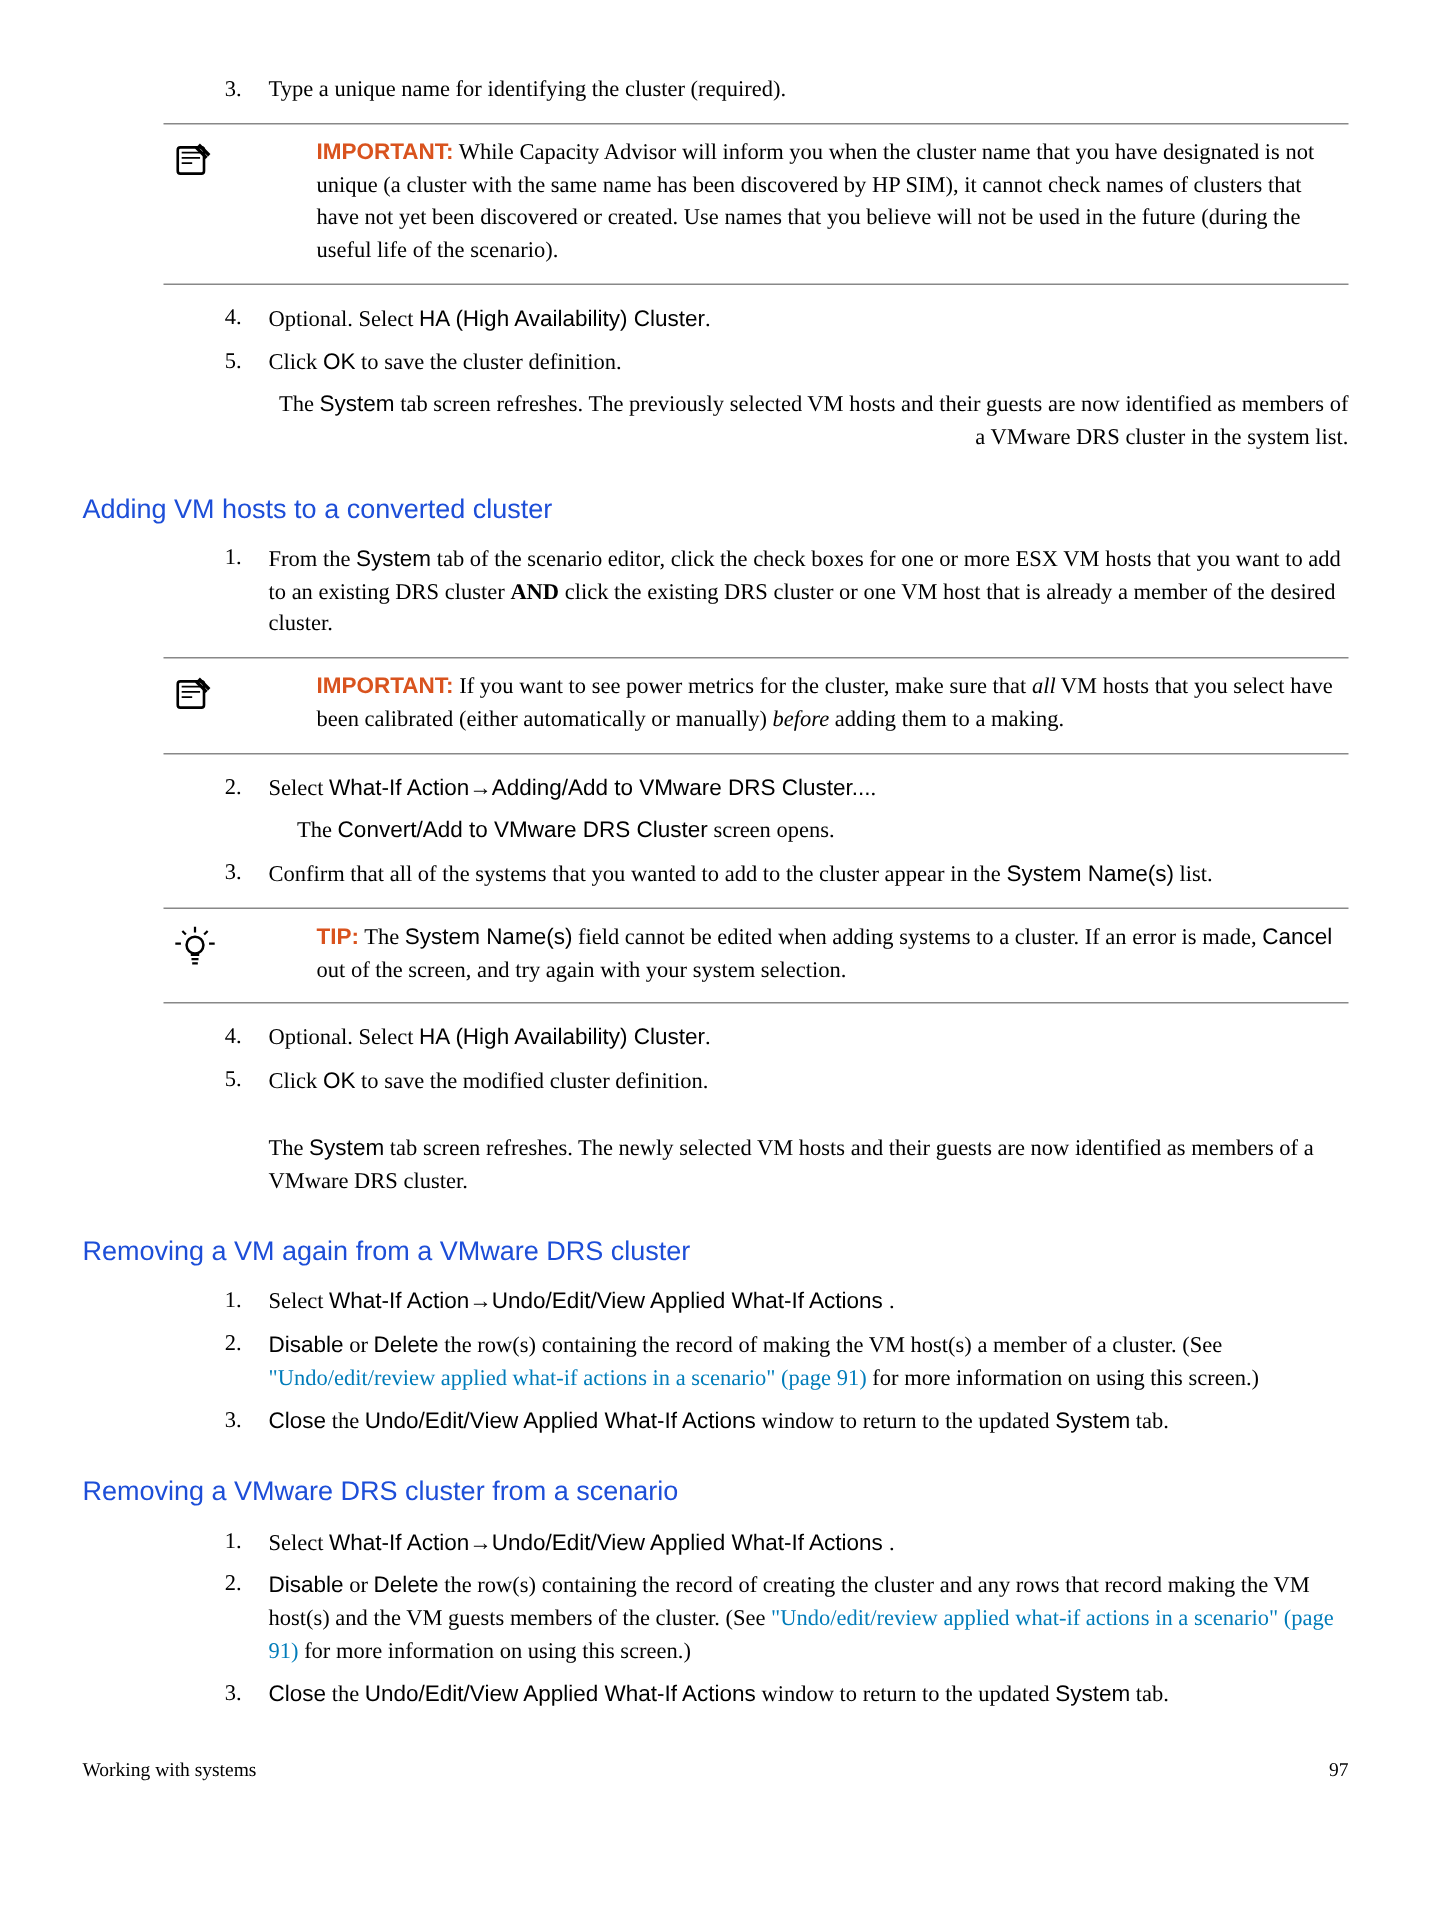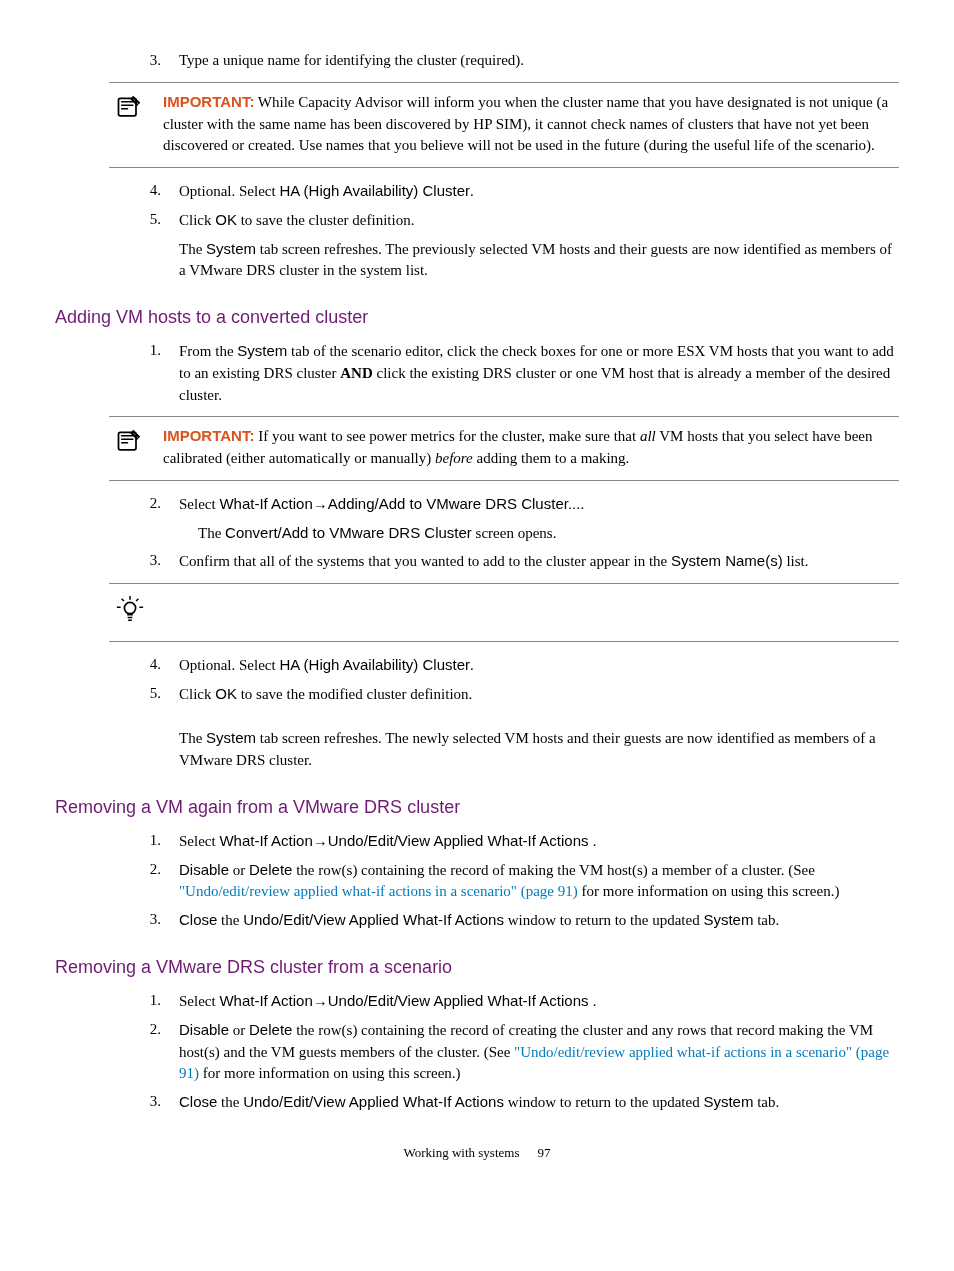--- a/index.html
+++ b/index.html
@@ -23,20 +23,21 @@
   }
   .step-body {
     flex: 1;
   }
   .callout {
     border-top: 1px solid #888;
     border-bottom: 1px solid #888;
     padding: 8px 0 10px 0;
     margin: 10px 0 12px 0;
     display: flex;
+    gap: 48px;
   }
   .callout-icon {
     width: 48px;
     flex-shrink: 0;
     padding-top: 2px;
     padding-left: 6px;
   }
   .callout-body {
     flex: 1;
   }
@@ -44,39 +45,39 @@
     color: #d9531e;
     font-weight: bold;
     font-family: Arial, Helvetica, sans-serif;
   }
   .tip-label {
     color: #d9531e;
     font-weight: bold;
     font-family: Arial, Helvetica, sans-serif;
   }
   h2.section {
-    color: #701a75;
+    color: #1d4ed8;
     font-family: Arial, Helvetica, sans-serif;
     font-weight: normal;
     font-size: 18px;
     margin: 22px 0 10px 0;
   }
   .bold {
     font-weight: bold;
   }
   .sans-bold {
     font-family: Arial, Helvetica, sans-serif;
     font-weight: normal;
   }
   .link {
     color: #007cba;
   }
   .footer {
     display: flex;
-    justify-content: center;
+    justify-content: space-between;
     font-size: 13px;
     margin-top: 30px;
   }
   .footer-text {
     margin-right: 18px;
   }
   svg.icon-important {
     width: 28px;
     height: 28px;
   }
@@ -113,21 +114,21 @@
 </div>
 
 <div class="ol-block">
   <div class="step">
     <div class="step-num">4.</div>
     <div class="step-body"><span>Optional. Select </span><span class="sans-bold">HA (High Availability) Cluster</span><span>.</span></div>
   </div>
   <div class="step">
     <div class="step-num">5.</div>
     <div class="step-body"><span>Click </span><span class="sans-bold">OK</span><span> to save the cluster definition.</span>
-      <div style="margin-top:6px;"><span>The </span><span class="sans-bold">System</span><span> tab screen refreshes. The previously selected VM hosts and their guests are now identified as members of a VMware DRS cluster in the system list.</span></div>
+      <div style="margin-top:6px;text-align:right;"><span>The </span><span class="sans-bold">System</span><span> tab screen refreshes. The previously selected VM hosts and their guests are now identified as members of a VMware DRS cluster in the system list.</span></div>
     </div>
   </div>
 </div>
 
 <h2 class="section">Adding VM hosts to a converted cluster</h2>
 
 <div class="ol-block">
   <div class="step">
     <div class="step-num">1.</div>
     <div class="step-body"><span>From the </span><span class="sans-bold">System</span><span> tab of the scenario editor, click the check boxes for one or more ESX VM hosts that you want to add to an existing DRS cluster </span><span class="bold">AND</span><span> click the existing DRS cluster or one VM host that is already a member of the desired cluster.</span></div>
@@ -162,20 +163,23 @@
 </div>
 
 <div class="callout" style="margin-left:54px;">
   <div class="callout-icon">
     <svg class="icon-tip" viewBox="0 0 32 32">
       <circle cx="16" cy="15" r="6" fill="none" stroke="#000" stroke-width="1.8"></circle>
       <path d="M13 22 L19 22 M13.5 25 L18.5 25 M14 28 L18 28" stroke="#000" stroke-width="1.6"></path>
       <path d="M16 2 L16 6 M6 14 L2 14 M30 14 L26 14 M7 5 L9.5 7.5 M25 5 L22.5 7.5" stroke="#000" stroke-width="1.6"></path>
     </svg>
   </div>
+  <div class="callout-body">
+    <span class="tip-label">TIP:</span><span>   The </span><span class="sans-bold">System Name(s)</span><span> field cannot be edited when adding systems to a cluster. If an error is made, </span><span class="sans-bold">Cancel</span><span> out of the screen, and try again with your system selection.</span>
+  </div>
 </div>
 
 <div class="ol-block">
   <div class="step">
     <div class="step-num">4.</div>
     <div class="step-body"><span>Optional. Select </span><span class="sans-bold">HA (High Availability) Cluster</span><span>.</span></div>
   </div>
   <div class="step">
     <div class="step-num">5.</div>
     <div class="step-body"><span>Click </span><span class="sans-bold">OK</span><span> to save the modified cluster definition.</span>

